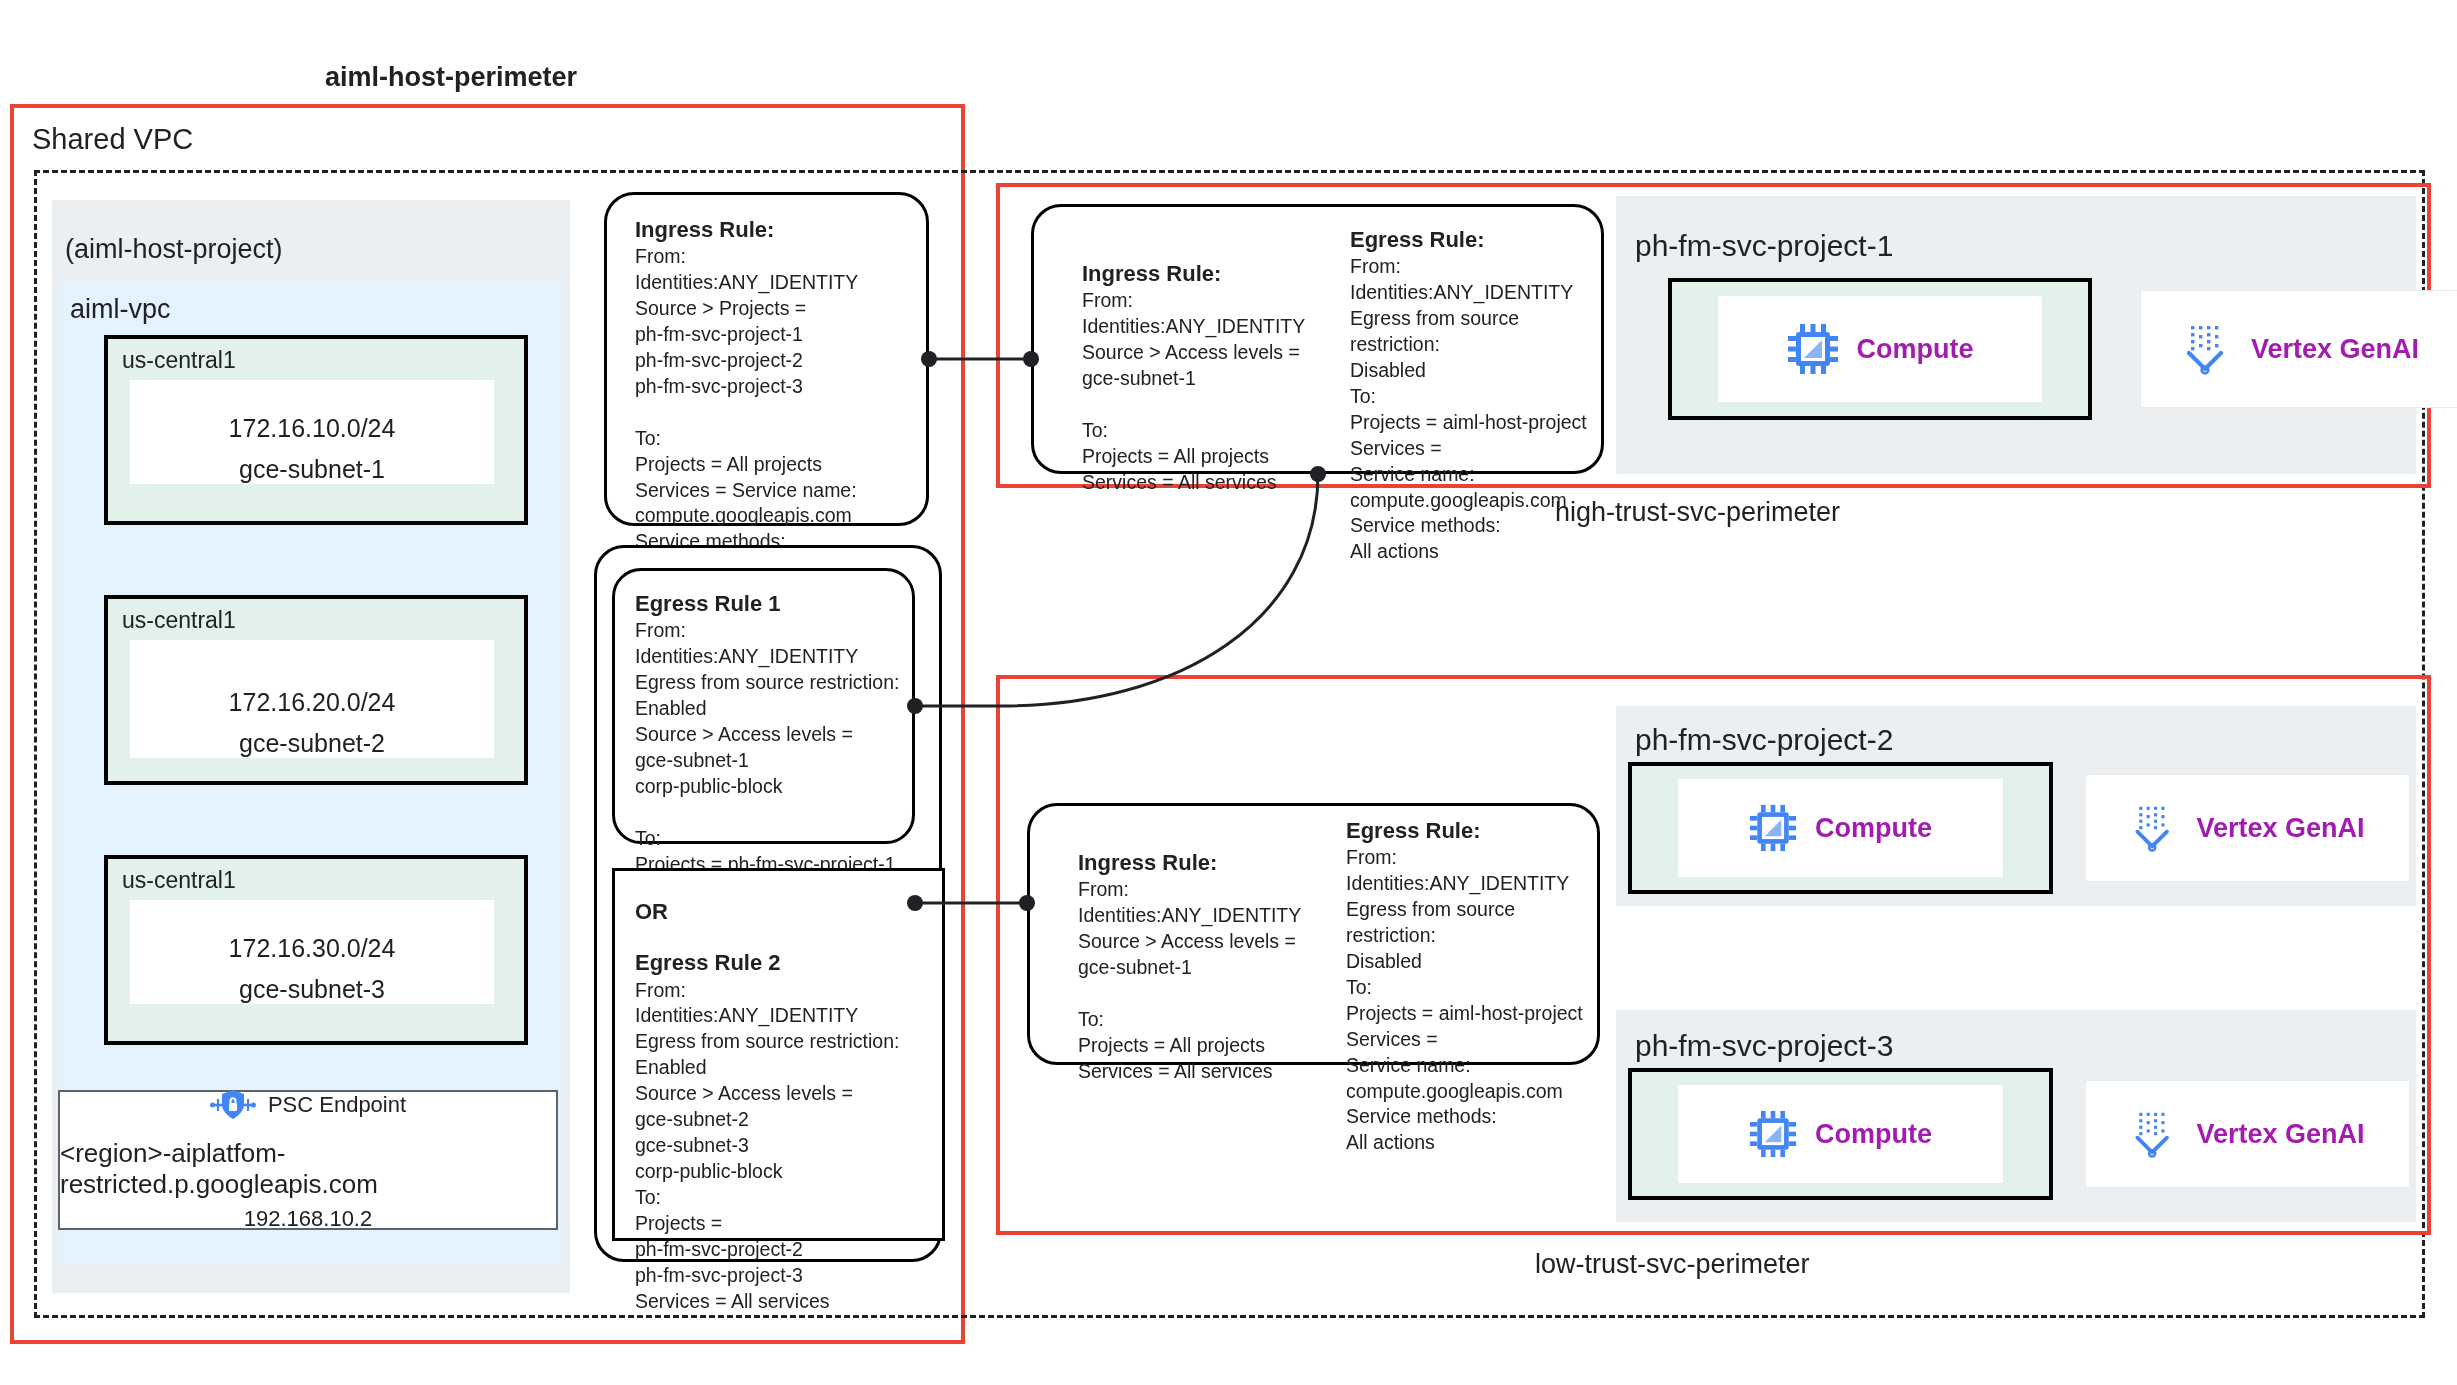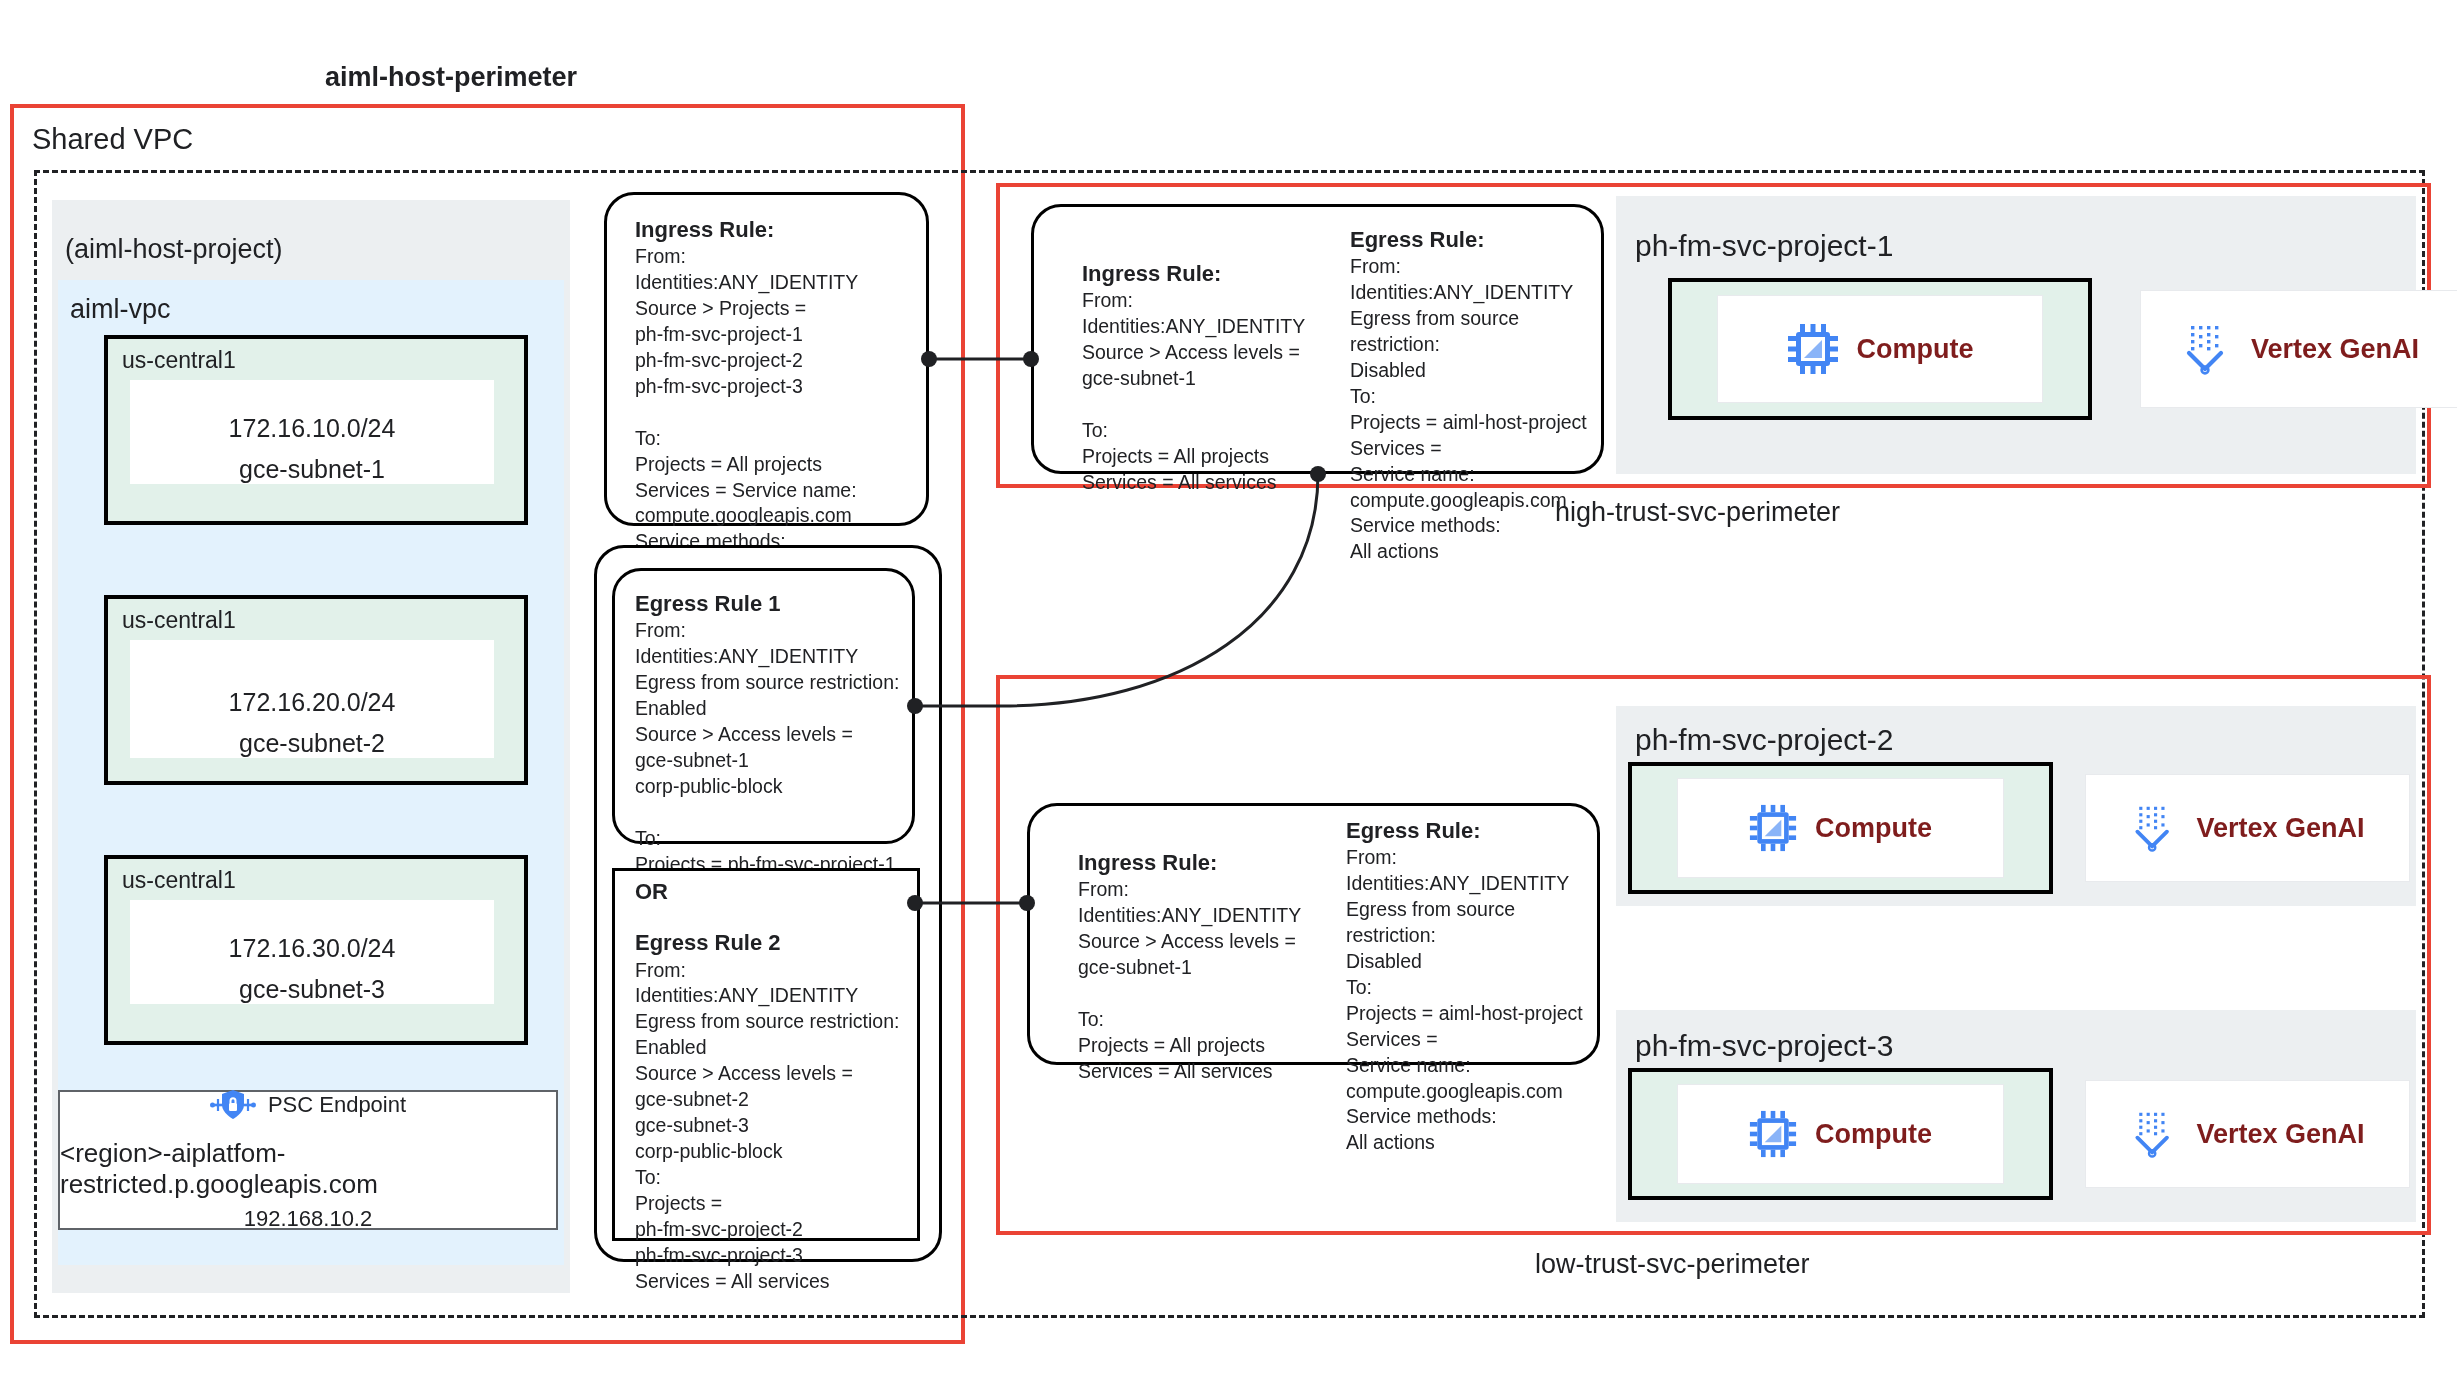--- a/index.html
+++ b/index.html
@@ -40,21 +40,21 @@
   .rule-text{font-size:19.5px;line-height:1.33;white-space:pre-line;}
   .rule-head{font-size:22px;font-weight:bold;line-height:1.33;}
 
   
   .svc-panel{background:#eceff1;}
   .svc-title{font-size:30px;}
   .compute-box{border:4px solid #000000;background:#e2f1ea;
        display:flex;align-items:center;justify-content:center;}
   .card-white{background:#ffffff;border:1px solid #e8eaed;
        display:flex;align-items:center;justify-content:center;gap:18px;}
-  .card-label{font-size:27px;font-weight:bold;color:#7f1d1d;}
+  .card-label{font-size:27px;font-weight:bold;color:#a21caf;}
 
   
   .wires{position:absolute;left:0;top:0;width:2457px;height:1385px;
          pointer-events:none;}
 </style>
 </head>
 <body>
 
 <div class="abs perim-label" style="left:325px;top:62px;font-weight:bold;">aiml-host-perimeter</div>
 
@@ -146,21 +146,21 @@
 Enabled
 Source &gt; Access levels =
 gce-subnet-1
 corp-public-block
 
 To:
 Projects = ph-fm-svc-project-1
 Services = All services</div>
 </div>
 
-<div class="abs rule-sq" style="left:612px;top:868px;width:308px;height:373px;padding:6px 0 0 20px;">
+<div class="abs rule-sq" style="left:612px;top:868px;width:333px;height:373px;padding:26px 0 0 20px;">
   <div class="rule-head">OR</div>
   <div style="height:22px;"></div>
   <div class="rule-head">Egress Rule 2</div>
   <div class="rule-text">From:
 Identities:ANY_IDENTITY
 Egress from source restriction:
 Enabled
 Source &gt; Access levels =
 gce-subnet-2
 gce-subnet-3

